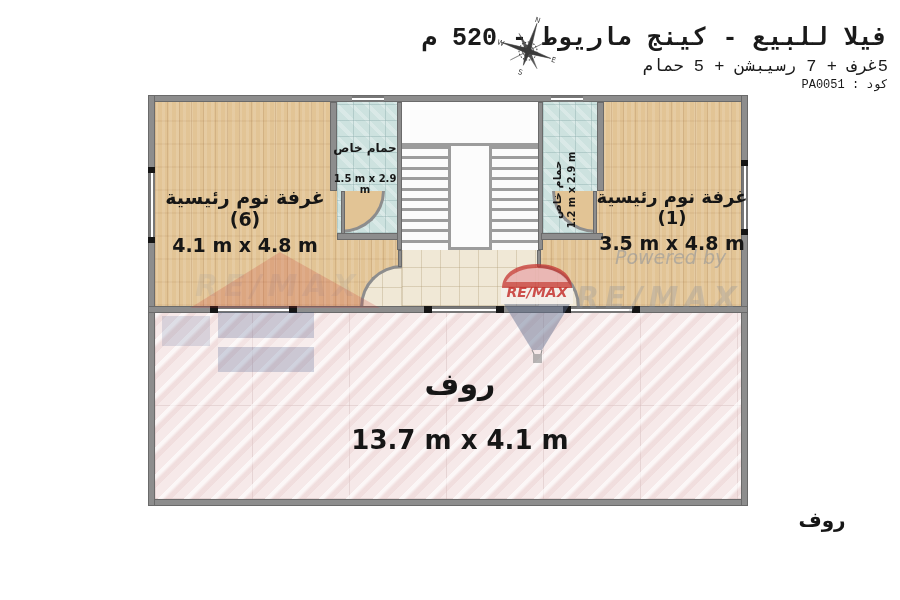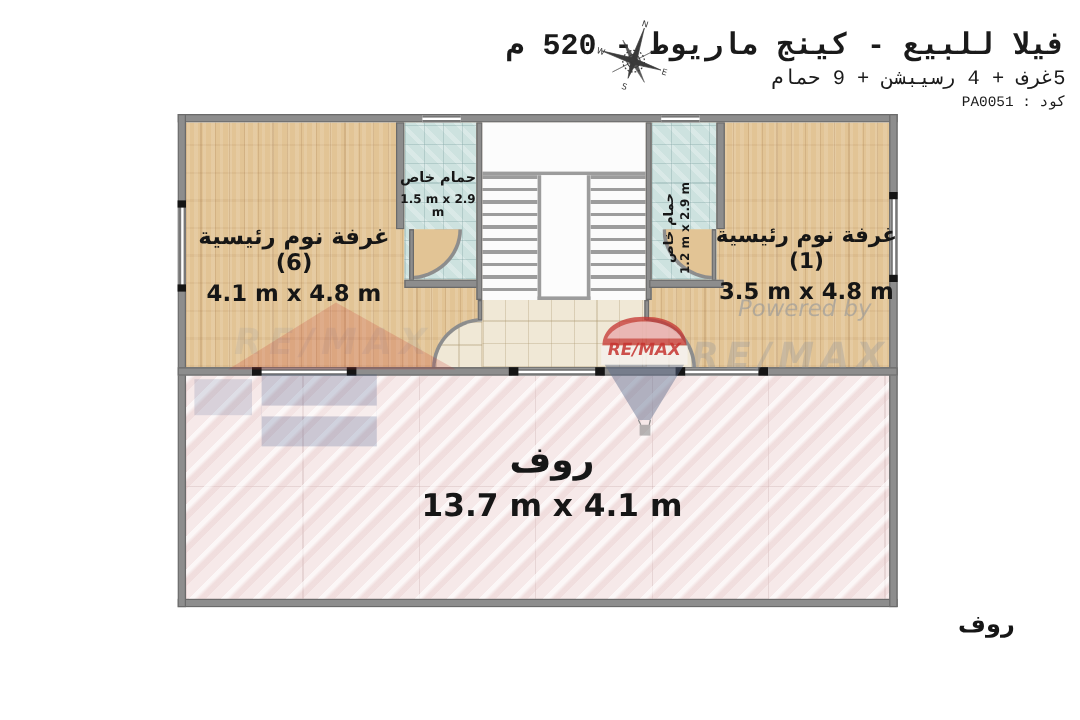--- a/index.html
+++ b/index.html
@@ -47,21 +47,21 @@
   .wm{pointer-events:none;}
   .wm-big-brand{font-weight:bold;font-style:italic;letter-spacing:6px;color:#8d939c;opacity:.30;font-size:30px;}
   .wm-powered{color:#8d939c;opacity:.55;font-size:19px;font-style:italic;}
 </style>
 </head>
 <body>
 
 <div class="canvas">
 
   <div class="abs hdr title" style="top:22px;">فيلا للبيع - كينج ماريوط - 520 م</div>
-  <div class="abs hdr sub" style="top:55px;">5غرف + 4 رسيبشن + 9 حمام</div>
+  <div class="abs hdr sub" style="top:55px;">5غرف + 7 رسيبشن + 5 حمام</div>
   <div class="abs hdr code" style="top:77px;">كود : PA0051</div>
 
   <svg class="abs" style="left:496px;top:16px;" width="64" height="70" viewBox="0 0 64 70">
     <g transform="rotate(18 32 35)" stroke="#3a3a3a" fill="#3a3a3a">
       <circle cx="32" cy="35" r="9" fill="none" stroke-width="1" stroke-dasharray="1.5 1.5"></circle>
       <circle cx="32" cy="35" r="5.5" fill="none" stroke-width="0.8"></circle>
       <polygon points="32,6 34.5,35 32,50 29.5,35" stroke-width="0.5"></polygon>
       <polygon points="4,35 32,32.5 56,35 32,37.5" stroke-width="0.5"></polygon>
       <polygon points="18,21 33.5,33.5 46,49 30.5,36.5" stroke-width="0.4" opacity="0.85"></polygon>
       <polygon points="46,21 33.5,33.5 18,49 30.5,36.5" stroke-width="0.4" opacity="0.85"></polygon>
@@ -157,26 +157,26 @@
   <div class="abs room-label" style="left:157px;top:186px;width:176px;" dir="rtl">
     <div style="font-size:19px;">غرفة نوم رئيسية (6)</div>
     <div class="dim" style="font-size:19px;margin-top:4px;" dir="ltr">4.1 m x 4.8 m</div>
   </div>
   <div class="abs room-label" style="left:596px;top:186px;width:152px;" dir="rtl">
     <div style="font-size:18px;">غرفة نوم رئيسية (1)</div>
     <div class="dim" style="font-size:19px;margin-top:4px;" dir="ltr">3.5 m x 4.8 m</div>
   </div>
   <div class="abs room-label" style="left:332px;top:141px;width:66px;">
     <div style="font-size:12px;" dir="rtl">حمام خاص</div>
-    <div class="dim" style="font-size:10px;margin-top:6px;" dir="ltr">1.5 m x 2.9 m</div>
+    <div class="dim" style="font-size:10px;margin-top:18px;" dir="ltr">1.5 m x 2.9 m</div>
   </div>
   <div class="abs room-label" style="left:503px;top:173px;width:130px;height:34px;transform:rotate(-90deg);">
     <div style="font-size:11px;" dir="rtl">حمام خاص</div>
     <div class="dim" style="font-size:10px;margin-top:2px;" dir="ltr">1.2 m x 2.9 m</div>
   </div>
   <div class="abs room-label" style="left:160px;top:366px;width:600px;">
     <div style="font-size:30px;" dir="rtl">روف</div>
-    <div class="dim" style="font-size:26px;margin-top:6px;" dir="ltr">13.7 m x 4.1 m</div>
+    <div class="dim" style="font-size:26px;margin-top:24px;" dir="ltr">13.7 m x 4.1 m</div>
   </div>
 
   <div class="abs room-label" style="left:786px;top:508px;width:72px;font-size:20px;" dir="rtl">روف</div>
 
 </div>
 
 </body></html>

